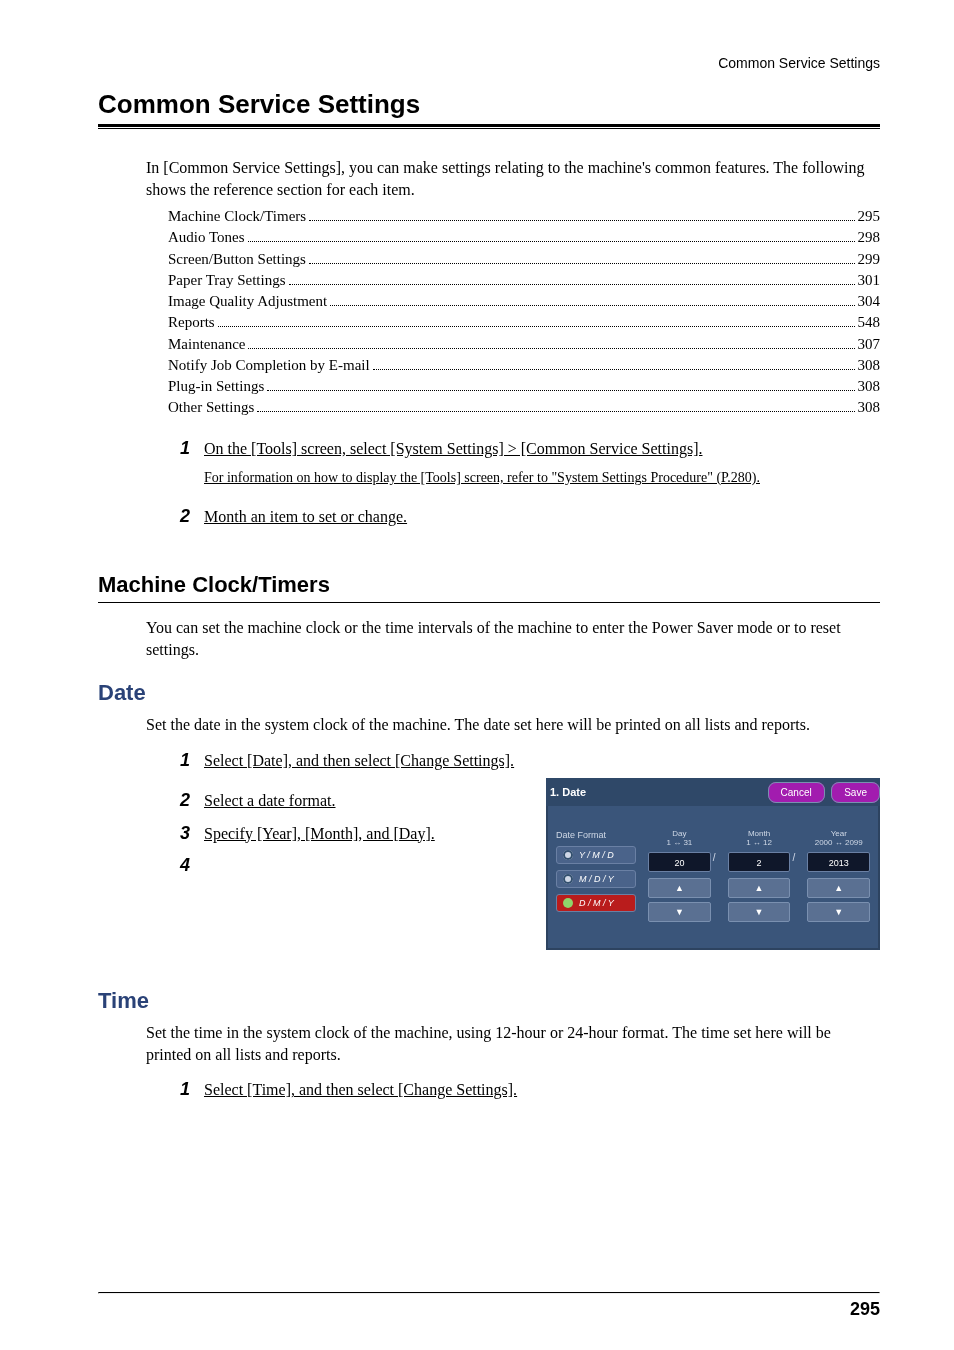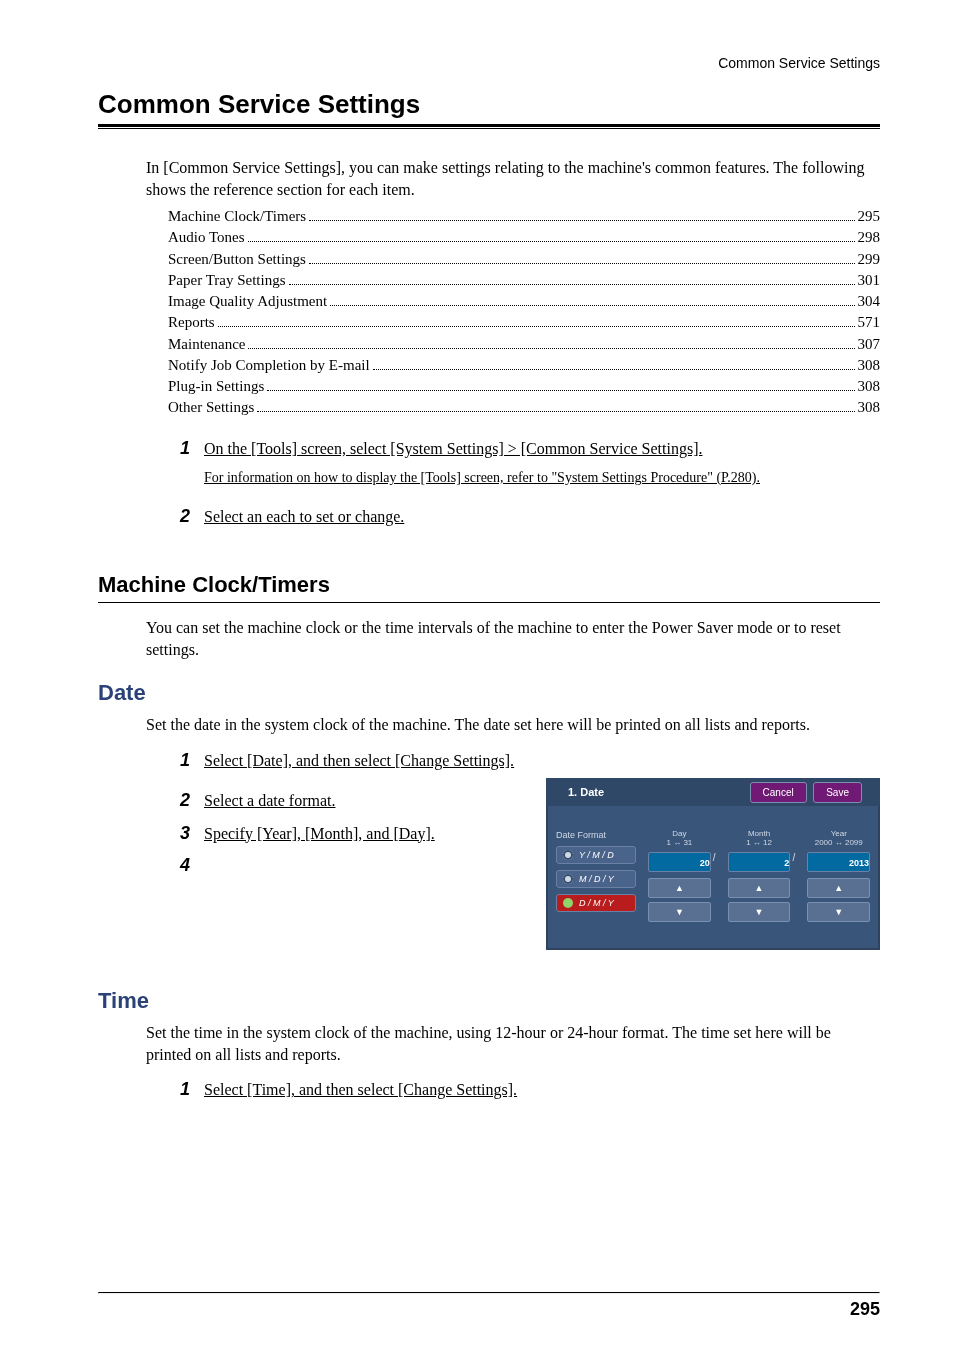--- a/index.html
+++ b/index.html
@@ -129,34 +129,34 @@
       font-size: 9px;
       position: relative;
       box-shadow: 0 0 0 2px #2d4360 inset;
     }
     .ui-titlebar {
       display: flex;
       align-items: center;
       justify-content: space-between;
       background: #2f4868;
       height: 28px;
-      padding: 0 18px;
+      padding: 0 0;
     }
     .ui-title {
       font-weight: bold;
       font-size: 11px;
       padding-left: 4px;
     }
     .ui-btn {
-      background: #701a75;
+      background: #a21caf;
       border: 1px solid #7a90b0;
       color: #fff;
       font-size: 10px;
       padding: 4px 12px;
-      border-radius: 3px;
+      border-radius: 8px;
       margin-left: 4px;
     }
     .ui-body {
       display: flex;
       padding: 24px 10px;
     }
     .ui-col-format { width: 92px; }
     .ui-label-head {
       font-size: 9px;
       margin-bottom: 6px;
@@ -182,28 +182,27 @@
       box-shadow: 0 0 0 2px #33506f inset;
     }
     .ui-radio-dot.on { background: #8fd46a; box-shadow: none; }
     .ui-spin-col {
       width: 70px;
       margin-left: 10px;
       text-align: center;
     }
     .ui-spin-label { font-size: 8px; color:#cfd8e6; line-height: 1.1; margin-bottom: 4px; white-space: pre-line;}
     .ui-spin-val {
-      background: #0369a1;
+      background: #0f172a;
       border: 1px solid #6a80a4;
       height: 20px;
       line-height: 20px;
-      font-weight: bold;
+      font-weight: normal;
       border-radius: 2px;
       margin-bottom: 6px;
-      text-align: right;
     }
     .ui-spin-btn {
       background: #5a7092;
       border: 1px solid #7a90b0;
       height: 20px;
       line-height: 18px;
       border-radius: 2px;
       margin-bottom: 4px;
       font-size: 9px;
     }
@@ -264,21 +263,21 @@
         <span class="toc-page">301</span>
       </li>
     <li class="toc-item">
         <span class="toc-label">Image Quality Adjustment</span>
         <span class="toc-dots"></span>
         <span class="toc-page">304</span>
       </li>
     <li class="toc-item">
         <span class="toc-label">Reports</span>
         <span class="toc-dots"></span>
-        <span class="toc-page">571</span>
+        <span class="toc-page">548</span>
       </li>
     <li class="toc-item">
         <span class="toc-label">Maintenance</span>
         <span class="toc-dots"></span>
         <span class="toc-page">307</span>
       </li>
     <li class="toc-item">
         <span class="toc-label">Notify Job Completion by E-mail</span>
         <span class="toc-dots"></span>
         <span class="toc-page">308</span>
@@ -299,21 +298,21 @@
 <div class="step-block">
   <div class="step-row">
     <div class="step-num">1</div>
     <div class="step-text">
       <div>On the [Tools] screen, select [System Settings] &gt; [Common Service Settings].</div>
       <div class="step-note">For information on how to display the [Tools] screen, refer to "System Settings Procedure" (P.280).</div>
     </div>
   </div>
   <div class="step-row" style="margin-top:18px;">
     <div class="step-num">2</div>
-    <div class="step-text">Select an each to set or change.</div>
+    <div class="step-text">Month an item to set or change.</div>
   </div>
 </div>
 
 <div class="subsection-title">Machine Clock/Timers</div>
 <hr class="subsection-rule">
 <div class="body-text">You can set the machine clock or the time intervals of the machine to enter the Power Saver mode or to reset settings.</div>
 
 <div class="feature-title">Date</div>
 <div class="body-text">Set the date in the system clock of the machine. The date set here will be printed on all lists and reports.</div>
 

